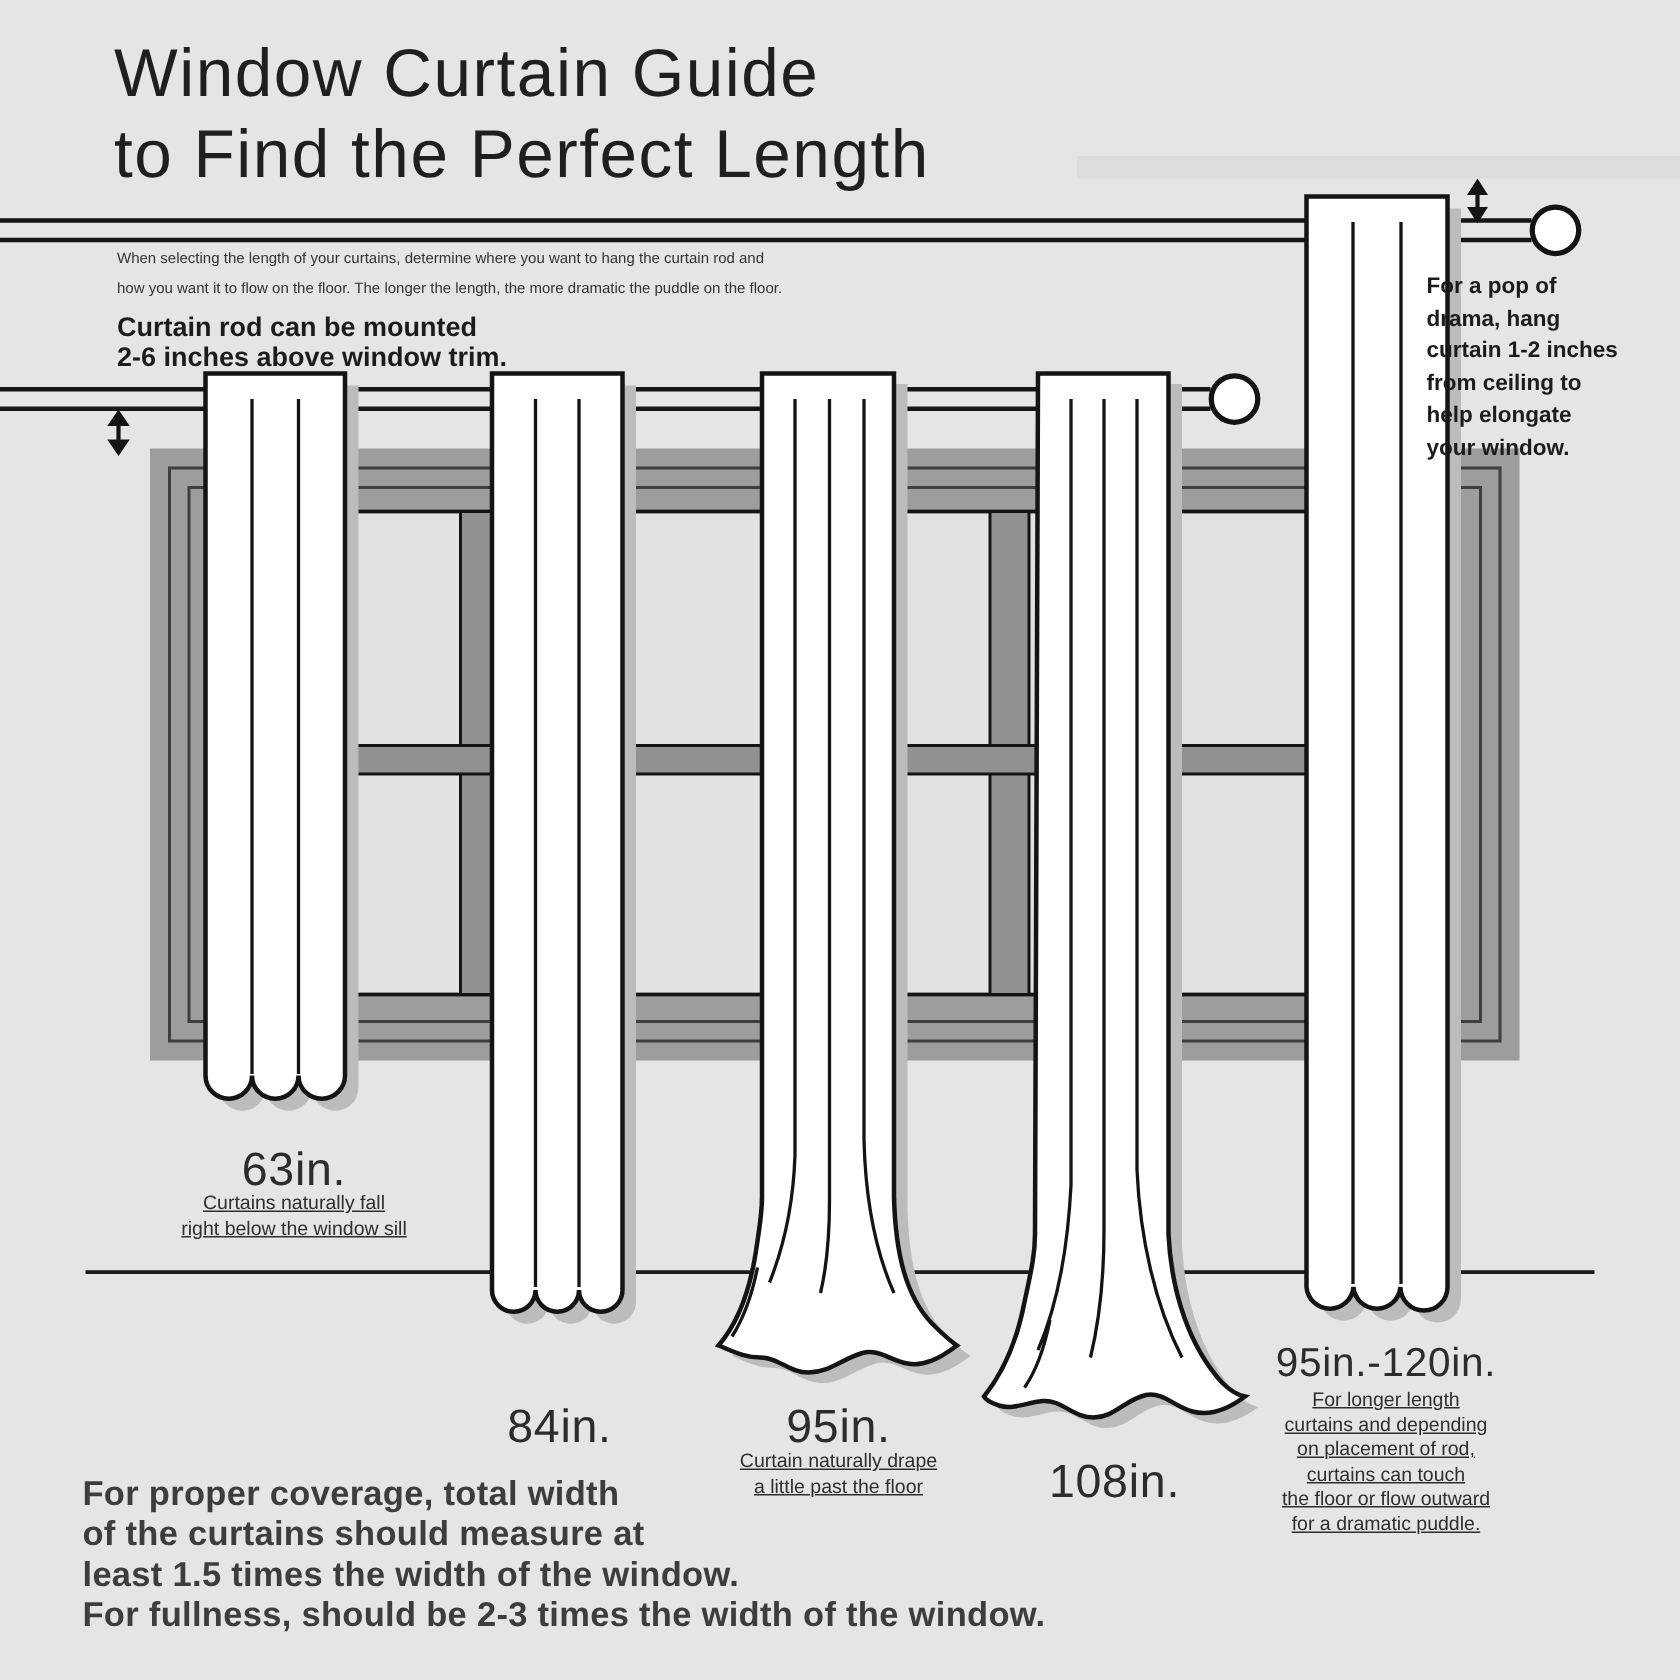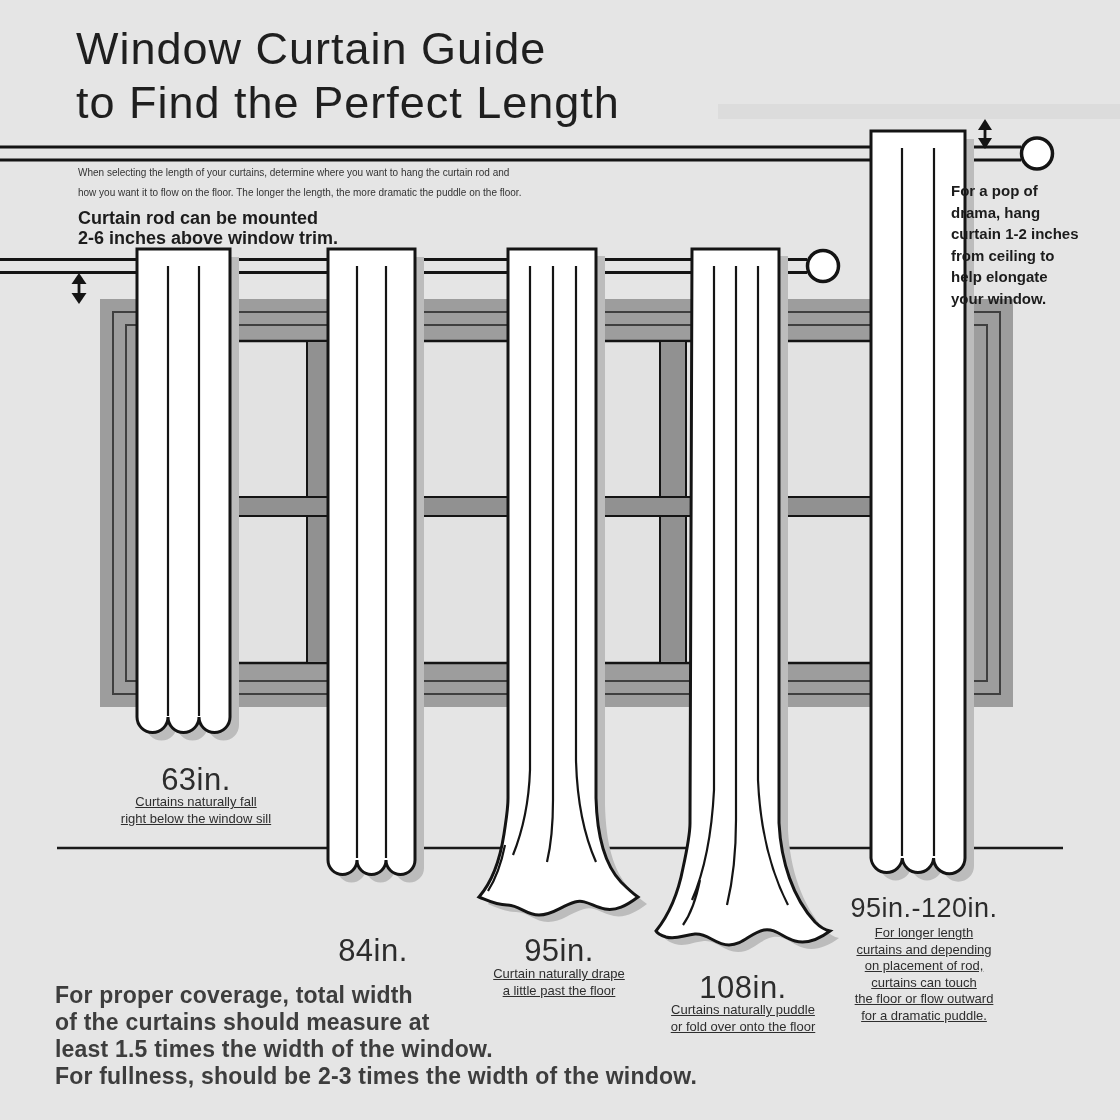--- a/index.html
+++ b/index.html
@@ -136,22 +136,20 @@
   <div class="curtain-label desc" style="left:196px;top:794px;">Curtains naturally fall
 right below the window sill</div>
 
   <div class="curtain-label len" style="left:373px;top:893px;margin-top:40px;">84in.</div>
 
   <div class="curtain-label len" style="left:559px;top:933px;">95in.</div>
   <div class="curtain-label desc" style="left:559px;top:966px;">Curtain naturally drape
 a little past the floor</div>
 
   <div class="curtain-label len" style="left:743px;top:970px;text-align:center;">108in.</div>
-  <div class="curtain-label desc" style="left:743px;top:1002px;">Curtains naturally puddle
-or fold over onto the floor</div>
 
   <div class="curtain-label len len-small" style="left:924px;top:893px;">95in.-120in.</div>
   <div class="curtain-label desc" style="left:924px;top:925px;">For longer length
 curtains and depending
 on placement of rod,
 curtains can touch
 the floor or flow outward
 for a dramatic puddle.</div>
 
   <div class="txt coverage">For proper coverage, total width

